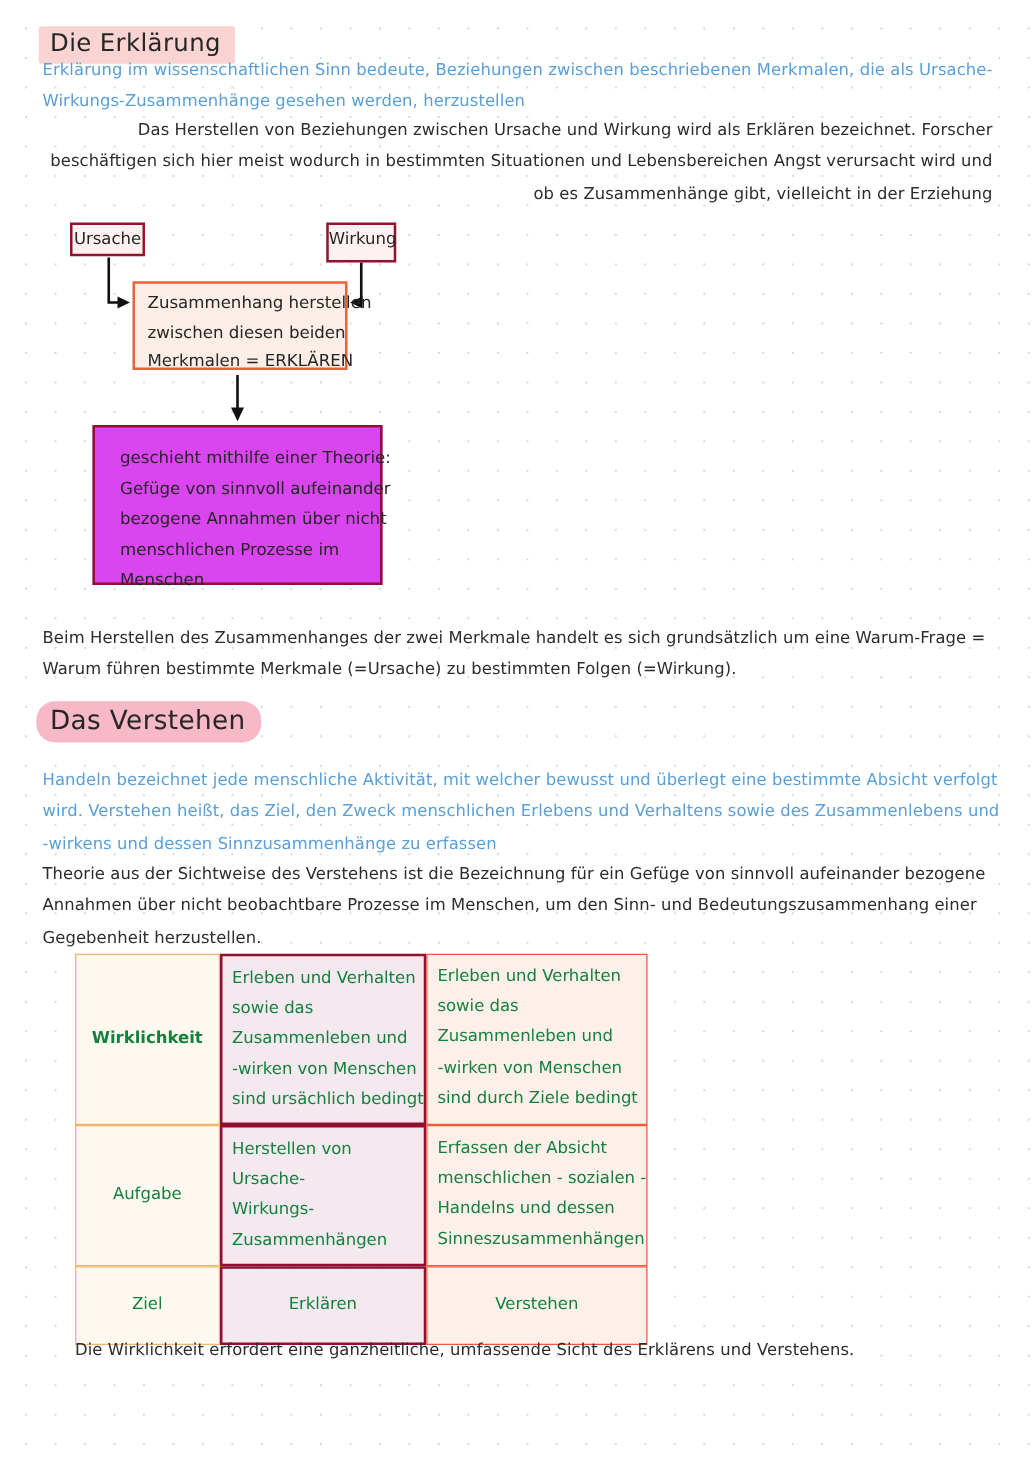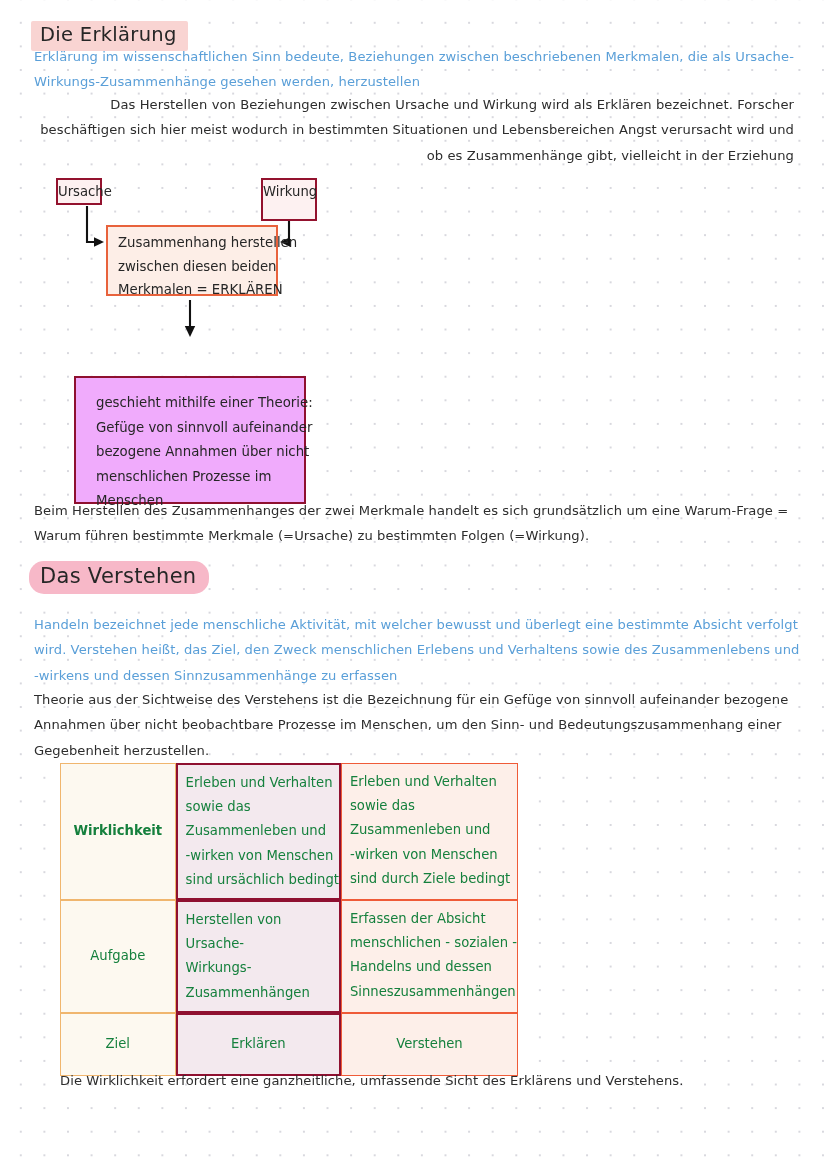--- a/index.html
+++ b/index.html
@@ -84,51 +84,50 @@
 
   .node {
     position: absolute;
     box-sizing: border-box;
     font-size: 13.3px;
     line-height: 23.5px;
     color: #262626;
   }
   .node-ursache {
     left: 56px;  top: 178px;
-    width: 46px; height: 27px;
+    width: 60px; height: 27px;
     border: 2px solid #93122e;
     background: #fdf1f1;
     text-align: center;
     line-height: 23px;
     font-size: 13.2px;
   }
   .node-wirkung {
     left: 261px; top: 178px;
-    width: 56px;  height: 43px;
+    width: 56px;  height: 32px;
     border: 2px solid #93122e;
     background: #fdf1f1;
     text-align: center;
     line-height: 23px;
     font-size: 13.2px;
   }
   .node-center {
     left: 106px; top: 225px;
     width: 172px; height: 71px;
     border: 2px solid #e8623c;
     background: #fdeee7;
     padding: 4px 0 0 10px;
   }
   .node-theory {
     left: 74px;  top: 340px;
     width: 232px; height: 128px;
     border: 2.2px solid #8f1030;
-    background: #f0abfc;
+    background: #d946ef;
     padding: 13px 0 0 20px;
     line-height: 24.5px;
-    margin-top: 36px;
   }
   .node-line { display: block; white-space: nowrap; }
 
   
   .grid {
     position: absolute;
     left: 60px;
     top: 763px;
     width: 458px;
     border-collapse: separate;

